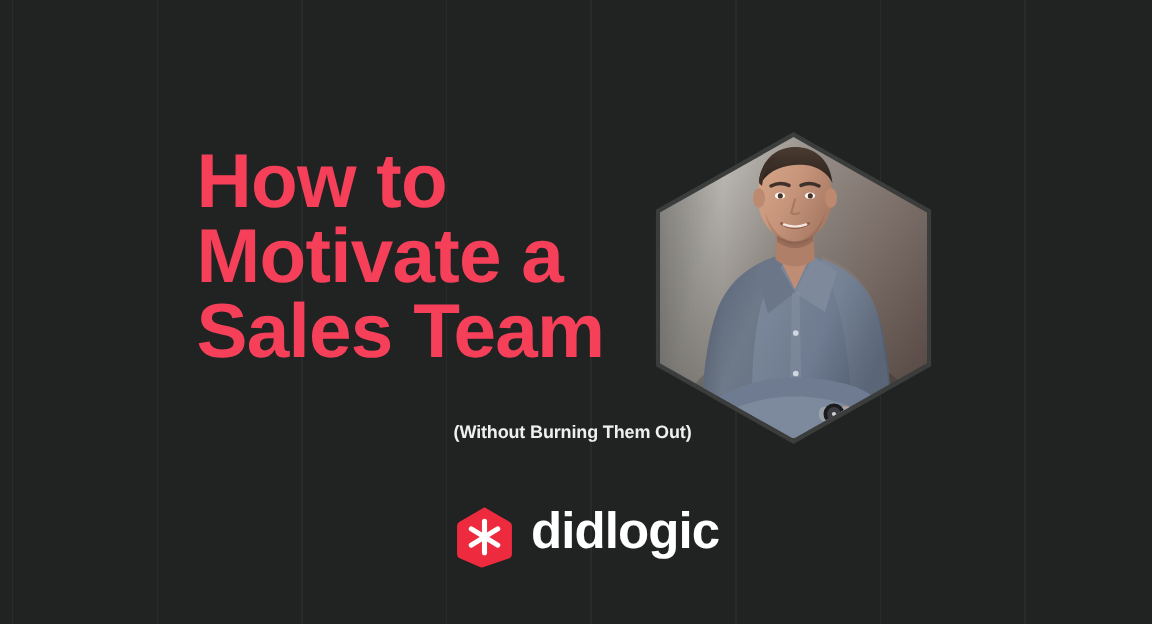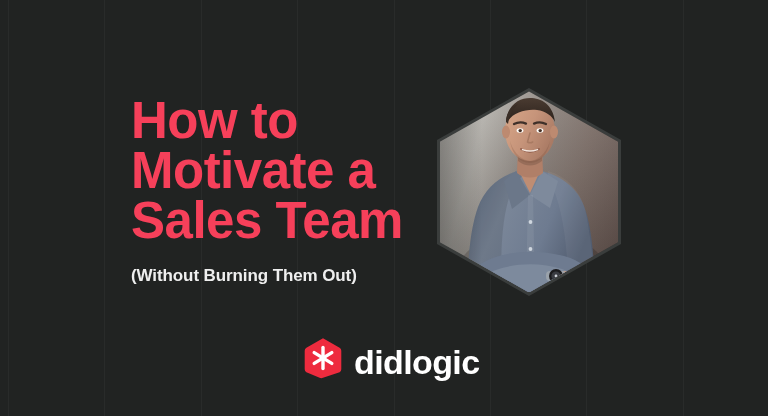--- a/index.html
+++ b/index.html
@@ -38,25 +38,26 @@
   }
   .headline{
     font-size:51px;
     line-height:50px;
     font-weight:700;
     letter-spacing:-0.5px;
     color:#f6405a;
     white-space:pre-line;
   }
   .subhead{
-    margin-top:20px;
-    font-size:17px;
+    margin-top:35px;
+    font-size:12px;
     font-weight:700;
     letter-spacing:-0.1px;
     color:#efefef;
+    text-align:right;
   }
 
   
   .hex-wrap{
     position:absolute;
     left:437px; top:88px;
     width:184px; height:208px;
   }
   .hex-outline{
     position:absolute; inset:0;
@@ -81,21 +82,21 @@
     background:linear-gradient(180deg, rgba(255,255,255,0.10) 0%, rgba(0,0,0,0.18) 100%);
   }
 
   
   .fig{ position:absolute; left:0; top:0; width:178px; height:201px; }
 
   
   .logo{
     position:absolute;
     left:304px; top:337px;
-    display:flex; align-items:flex-end; gap:12px;
+    display:flex; align-items:flex-start; gap:12px;
   }
   .logo-mark{ width:38px; height:42px; display:block; }
   .logo-word{
     font-size:34px;
     font-weight:700;
     letter-spacing:-0.6px;
     color:#ffffff;
     line-height:1;
   }
 </style>

